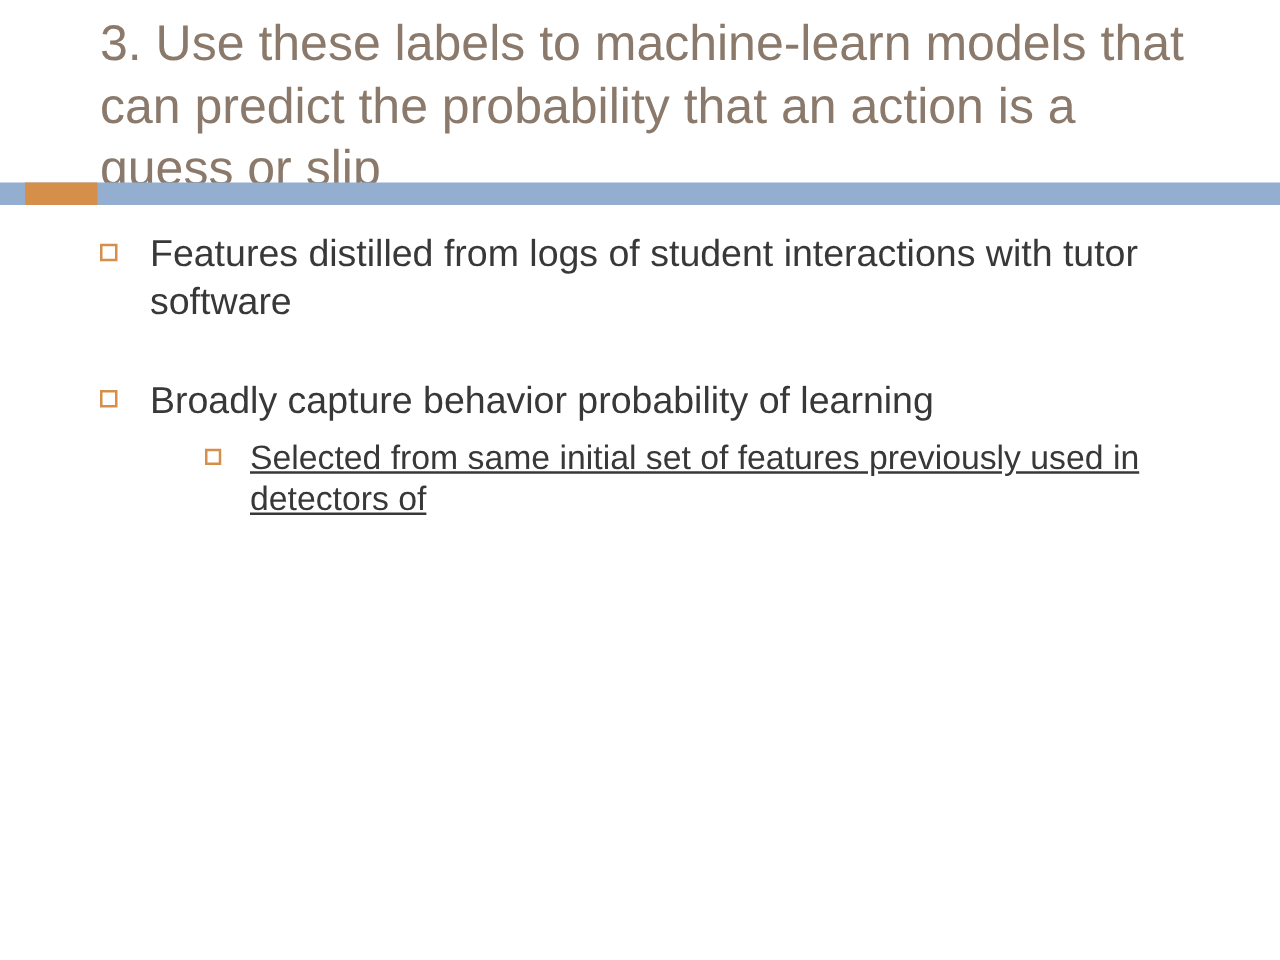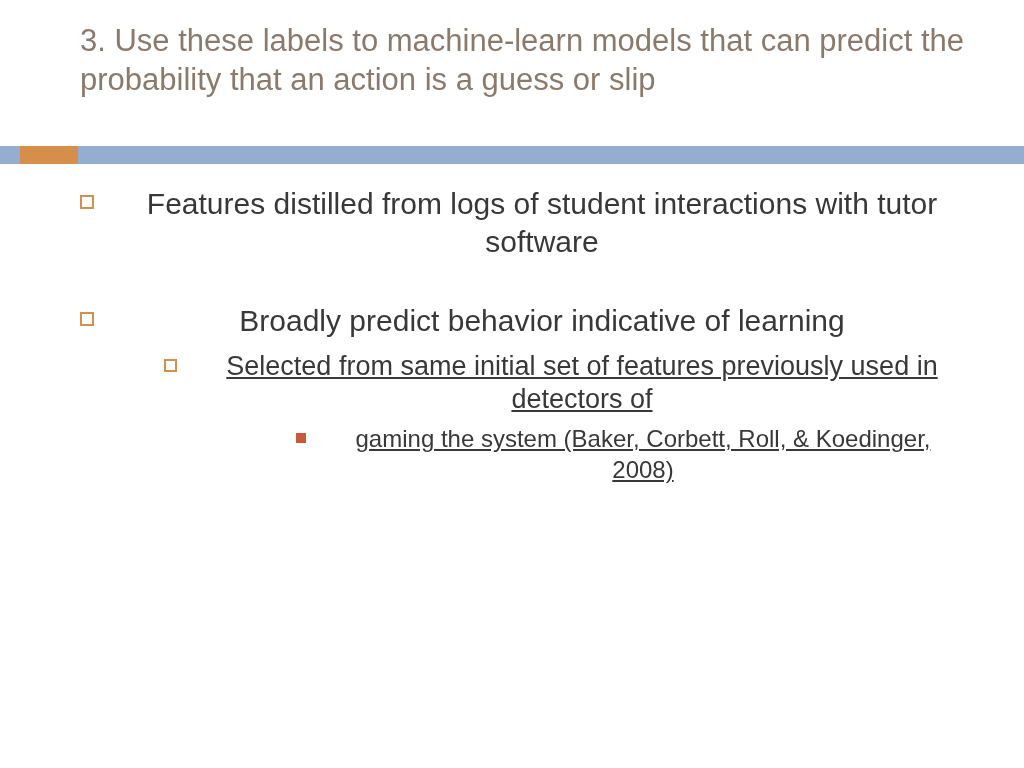--- a/index.html
+++ b/index.html
@@ -1,23 +1,23 @@
 <!DOCTYPE html>
 <html><head>
 <meta charset="utf-8">
 <style>
   * { margin: 0; padding: 0; box-sizing: border-box; }
   html, body { width: 1024px; height: 768px; font-family: Arial, Helvetica, sans-serif; background: #fff; color: #3a3a3a; }
   .slide { position: relative; width: 1024px; height: 768px; }
   .title {
     position: absolute;
-    top: 22px;
+    top: 10px;
     left: 80px;
     right: 60px;
-    font-size: 31px;
+    font-size: 40px;
     line-height: 1.25;
     color: #8b7a6b;
     font-weight: 400;
   }
   .divider {
     position: absolute;
     top: 146px;
     left: 0;
     width: 1024px;
     height: 18px;
@@ -37,21 +37,20 @@
     left: 80px;
     right: 60px;
   }
   .l1 {
     position: relative;
     padding-left: 40px;
     font-size: 30px;
     line-height: 1.25;
     color: #383838;
     margin-bottom: 42px;
-    text-align: center;
   }
   .l1-bullet {
     position: absolute;
     left: 0;
     top: 10px;
     width: 14px;
     height: 14px;
     border: 2px solid #d68f4b;
     background: transparent;
   }
@@ -104,31 +103,27 @@
 
   <div class="body">
 
     <div class="l1">
       <span class="l1-bullet"></span>
       <span>Features distilled from logs of student interactions with tutor software</span>
     </div>
 
     <div class="l1">
       <span class="l1-bullet"></span>
-      <span>Broadly predict behavior indicative of learning</span>
+      <span>Broadly capture behavior probability of learning</span>
 
       <div class="l2-group">
         <div class="l2">
           <span class="l2-bullet"></span>
           <span>Selected from same initial set of features previously used in detectors of</span>
 
           <div class="l3-group">
-            <div class="l3">
-              <span class="l3-bullet"></span>
-              <span>gaming the system (Baker, Corbett, Roll, &amp; Koedinger, 2008)</span>
-            </div>
           </div>
         </div>
       </div>
     </div>
 
   </div>
 </div>
 
 </body></html>

